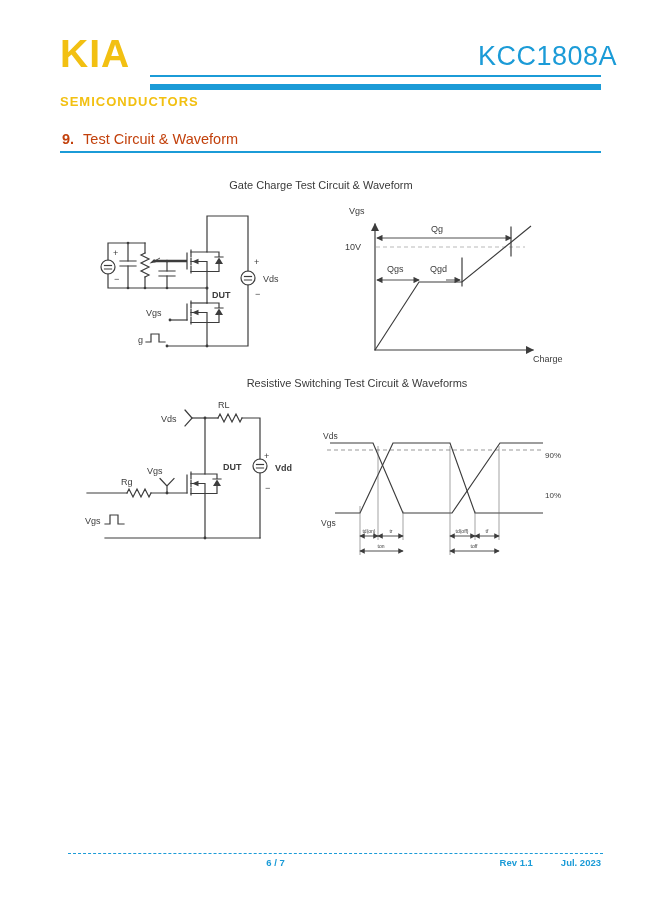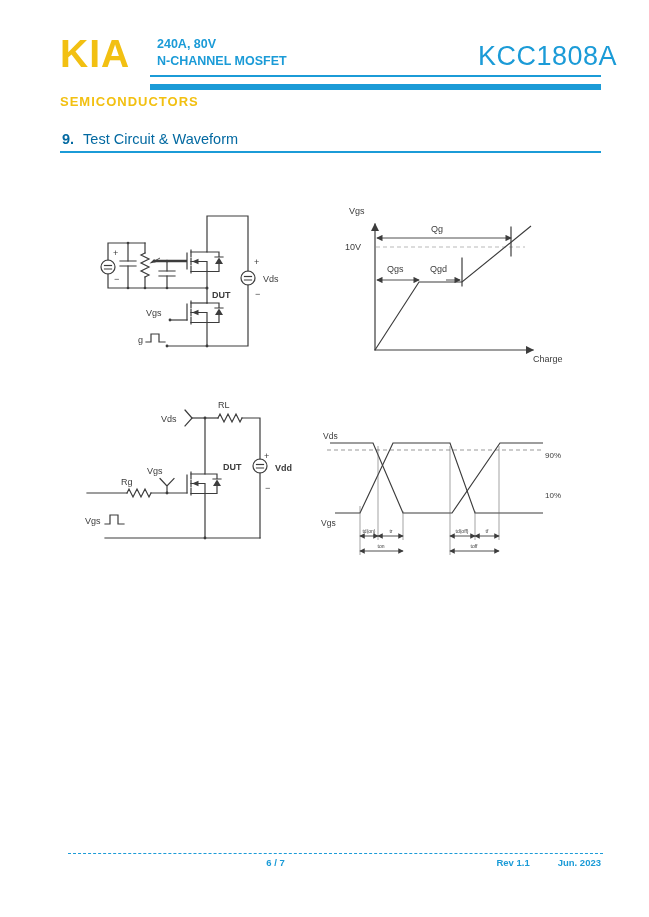--- a/index.html
+++ b/index.html
@@ -5,21 +5,21 @@
   html,body{margin:0;padding:0;background:#fff;}
   .page{position:relative;width:649px;height:917px;background:#ffffff;overflow:hidden;
         font-family:"Liberation Sans","DejaVu Sans",sans-serif;}
   .abs{position:absolute;}
   .logo{left:60px;top:34px;font-size:39px;font-weight:700;color:#F2C012;line-height:1;letter-spacing:1px;text-align:center;}
   .logo-sub{left:60px;top:94px;font-size:13px;font-weight:700;color:#F2C012;letter-spacing:1px;}
   .rating{left:157px;top:36px;font-size:12.5px;font-weight:700;color:#1B9BD7;line-height:17px;}
   .part{left:396px;top:41px;width:221px;text-align:right;font-size:27px;color:#1B9BD7;letter-spacing:0.5px;}
   .rule-thin{left:150px;top:75px;width:451px;height:2px;background:#1B9BD7;}
   .rule-thick{left:150px;top:84px;width:451px;height:6px;background:#1B9BD7;}
-  .section{left:62px;top:131px;font-size:14.5px;color:#0369a1;}
+  .section{left:62px;top:131px;font-size:14.5px;color:#c2410c;}
   .section .num{font-weight:700;}
   .section .ttl{margin-left:9px;}
   .section-underline{left:60px;top:151px;width:541px;height:1.6px;background:#1B9BD7;}
   .figtitle{font-size:11px;color:#3a3a3a;text-align:center;}
   .gc-title{left:160px;top:179px;width:322px;}
   .rs-title{left:196px;top:377px;width:322px;}
   .f-line{left:68px;top:853px;width:535px;border-top:1.6px dashed #1B9BD7;}
   .f-page{left:0;top:857px;width:551px;text-align:center;font-size:9.5px;font-weight:700;color:#1B9BD7;}
   .f-rev{left:400px;top:857px;width:201px;text-align:right;font-size:9.5px;font-weight:700;color:#1B9BD7;}
   .f-rev span{margin-left:28px;}
@@ -39,33 +39,30 @@
   svg .b{font-weight:700;}
   svg .arrln{stroke:#3c3c3c;stroke-width:0.9;fill:none;}
 </style>
 </head>
 <body>
 
 <div class="page">
 
   <div class="abs logo">KIA</div>
   <div class="abs logo-sub">SEMICONDUCTORS</div>
-  <div class="abs rating">
-    <div>240A, 80V</div>
-    <div>N-CHANNEL MOSFET</div>
-  </div>
   <div class="abs part">KCC1808A</div>
   <div class="abs rule-thin"></div>
   <div class="abs rule-thick"></div>
 
   <div class="abs section">
     <span class="num">9.</span><span class="ttl">Test Circuit &amp; Waveform</span>
   </div>
   <div class="abs section-underline"></div>
 
+  <div class="abs figtitle gc-title">Gate Charge Test Circuit &amp; Waveform</div>
 
   <svg style="left:88px;top:203px;" width="230" height="162" viewBox="0 0 230 162">
     <g>
       <circle class="wire" cx="20" cy="64" r="7"></circle>
       <path class="wire" d="M16.5,62.5 H23.5"></path>
       <path class="wire" d="M16.5,66 H23.5" stroke-dasharray="1.6 1.2"></path>
       <text class="t9" x="25" y="53">+</text>
       <text class="t9" x="26" y="79">−</text>
     </g>
     <g>
@@ -150,20 +147,21 @@
     <text class="t9" x="96" y="32">Qg</text>
     <line class="wire" x1="176" y1="27" x2="176" y2="56" stroke-width="0.9"></line>
     <line class="arrln" x1="42" y1="80" x2="84" y2="80" marker-start="url(#arr2)" marker-end="url(#arr2)"></line>
     <text class="t9" x="52" y="72">Qgs</text>
     <text class="t9" x="95" y="72">Qgd</text>
     <line class="arrln" x1="111" y1="80" x2="125" y2="80" marker-end="url(#arr2)"></line>
     <line class="wire" x1="127" y1="58" x2="127" y2="86" stroke-width="0.9"></line>
     <polyline class="trace" stroke-width="1.35" points="40,150 84,82 127,82 196,26"></polyline>
   </svg>
 
+  <div class="abs figtitle rs-title">Resistive Switching Test Circuit &amp; Waveforms</div>
 
   <svg style="left:85px;top:393px;" width="230" height="155" viewBox="0 0 230 155">
     <g>
       <path class="wire" d="M107,25 L100,17 M107,25 L100,33"></path>
       <text class="t9" x="76" y="29">Vds</text>
       <path class="wire" d="M107,25 H133"></path>
       <path class="wire" d="M133,25 l2,-4 l4,8 l4,-8 l4,8 l4,-8 l4,8 l2,-4"></path>
       <text class="t9" x="133" y="15">RL</text>
       <path class="wire" d="M157,25 H175 V66"></path>
     </g>
@@ -242,16 +240,16 @@
       <line class="arrln" stroke-width="0.7" x1="45" y1="133" x2="88" y2="133" marker-start="url(#arr4)" marker-end="url(#arr4)"></line>
       <text class="t5" x="66" y="130">ton</text>
       <line class="arrln" stroke-width="0.7" x1="135" y1="133" x2="184" y2="133" marker-start="url(#arr4)" marker-end="url(#arr4)"></line>
       <text class="t5" x="159" y="130">toff</text>
     </g>
   </svg>
 
   <div class="abs f-line"></div>
   <div class="abs f-page">6 / 7</div>
   <div class="abs f-rev">
-    <span>Rev 1.1</span><span>Jun. 2023</span>
+    <span>Rev 1.1</span><span>Jul. 2023</span>
   </div>
 
 </div>
 
 </body></html>

